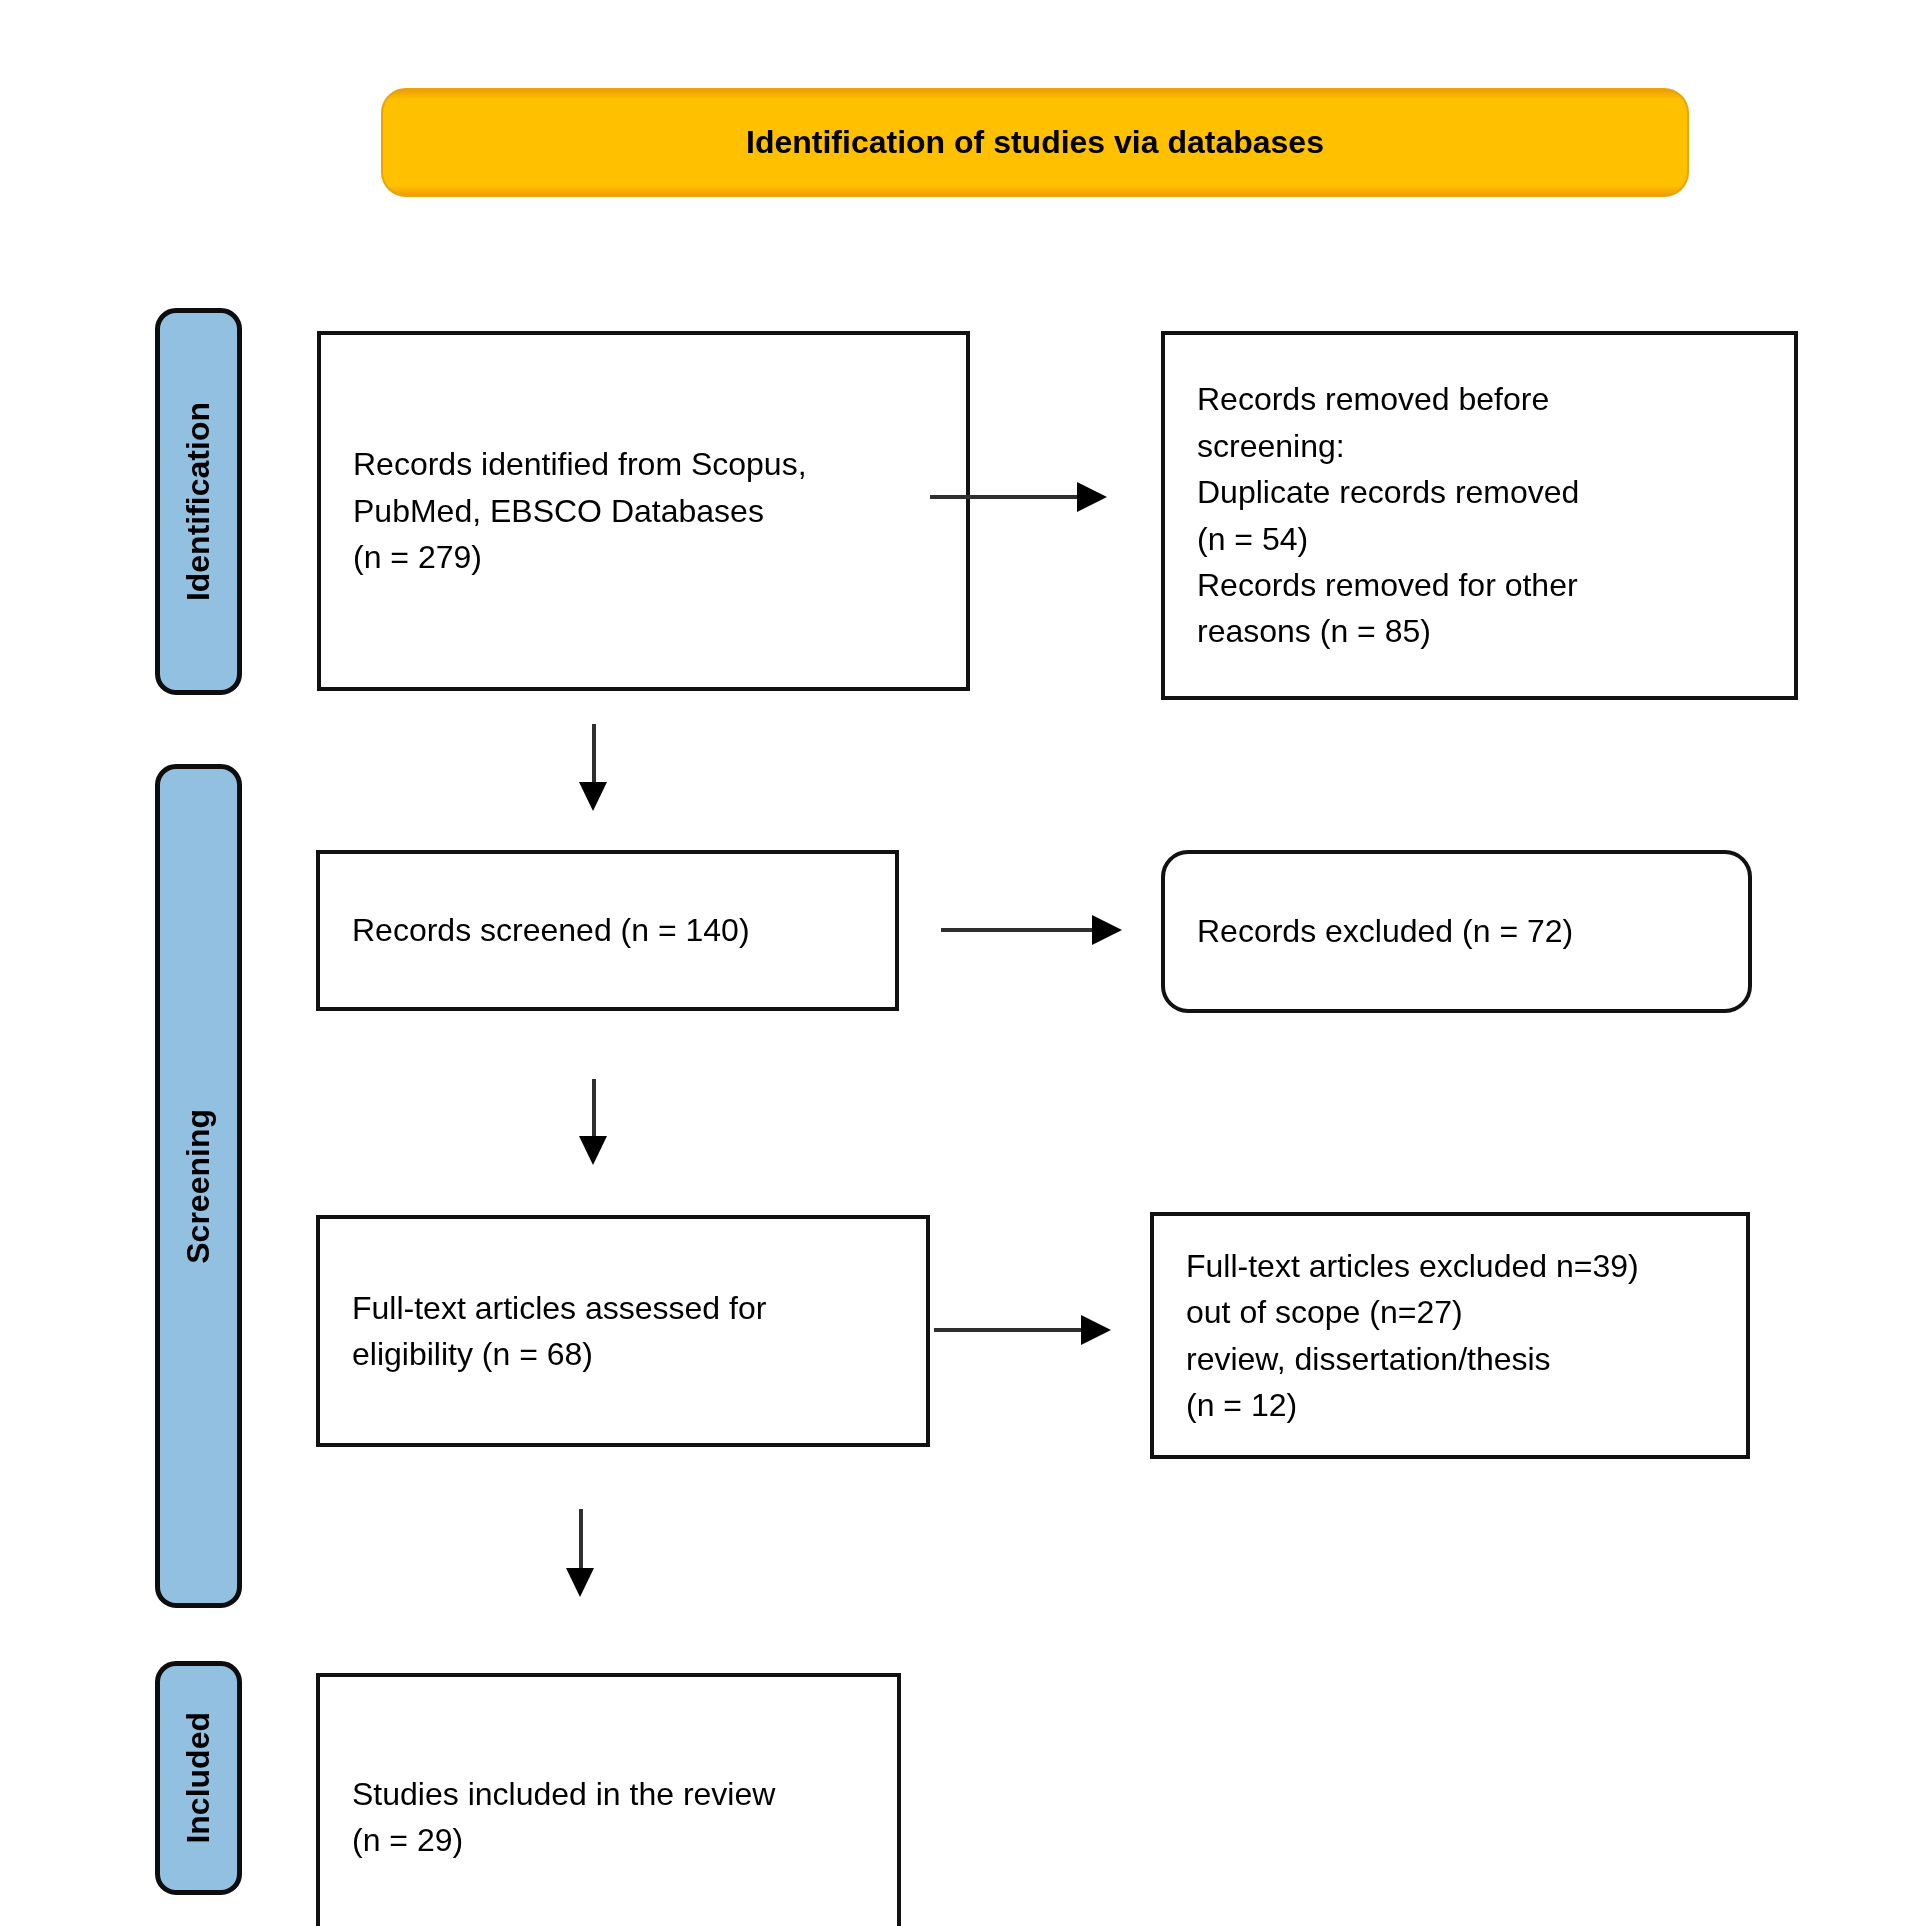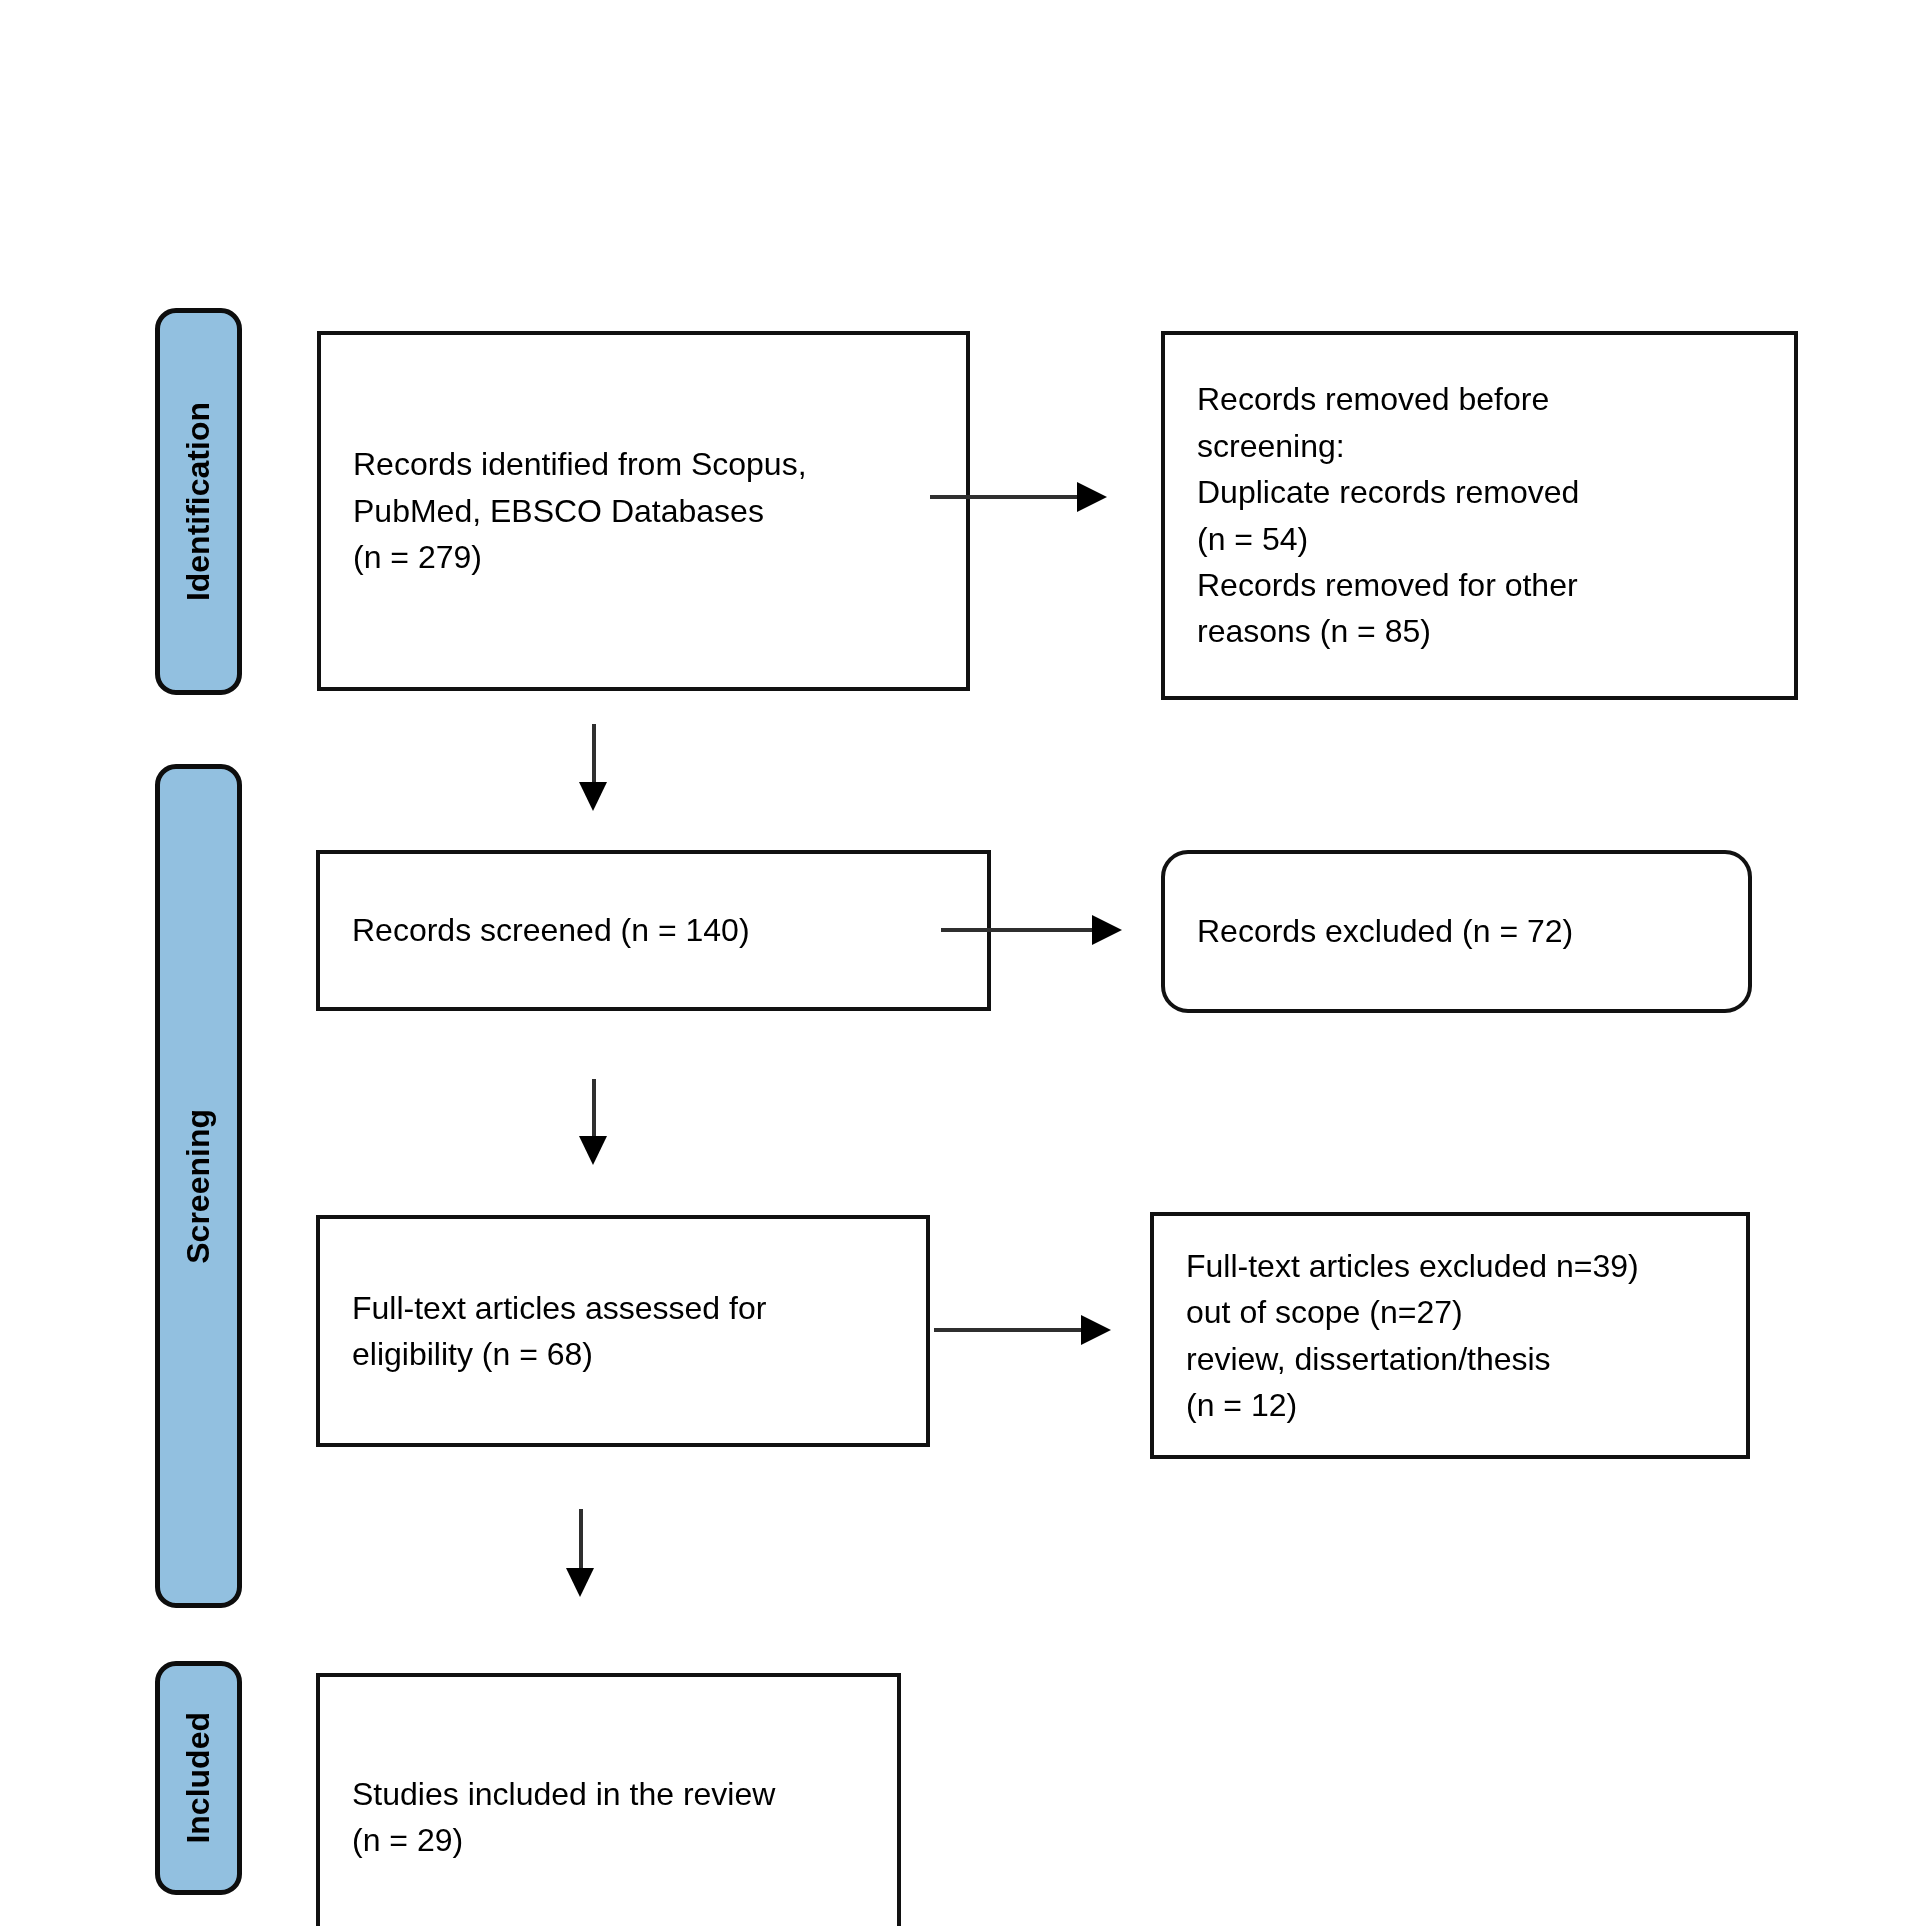--- a/index.html
+++ b/index.html
@@ -71,21 +71,21 @@
     align-items: center;
   }
   .fbox-text {
     font-size: 32px;
     line-height: 1.45;
     white-space: pre-line;
     padding: 11px 16.6px 11px 32px;
   }
   .box-records-identified { left: 317px;  top: 331px;  width: 653px; height: 360px; }
   .box-records-removed    { left: 1161px; top: 331px;  width: 637px; height: 369px; }
-  .box-records-screened   { left: 316px;  top: 850px; width: 675px; height: 161px; }
+  .box-records-screened   { left: 316px;  top: 850px; width: 583px; height: 161px; }
   .box-records-excluded   { left: 1161px; top: 850px; width: 591px; height: 163px; border-radius: 27px; }
   .box-fulltext-assessed  { left: 316px;  top: 1215px; width: 614px; height: 232px; }
   .box-fulltext-excluded  { left: 1150px; top: 1212px; width: 600px; height: 247px; }
   .box-studies-included   { left: 316px;  top: 1673px; width: 585px; height: 288px; }
 
   
   .arrow { position: absolute; }
   .arrow .shaft {
     position: absolute;
     background: var(--arrow-shaft, #2F2F2F);
@@ -123,20 +123,23 @@
   .arrow-v2 { left: 579px; top: 1079px; height: 86px; }
   .arrow-v2 .shaft { height: 58px; }
   .arrow-v3 { left: 566px; top: 1509px; height: 88px; }
   .arrow-v3 .shaft { height: 61px; }
 </style>
 </head>
 <body>
 
 <div class="diagram">
 
+  <div class="banner">
+    <span>Identification of studies via databases</span>
+  </div>
 
   <div class="stage stage-identification">
     <span class="stage-label">Identification</span>
   </div>
   <div class="stage stage-screening">
     <span class="stage-label">Screening</span>
   </div>
   <div class="stage stage-included">
     <span class="stage-label">Included</span>
   </div>

